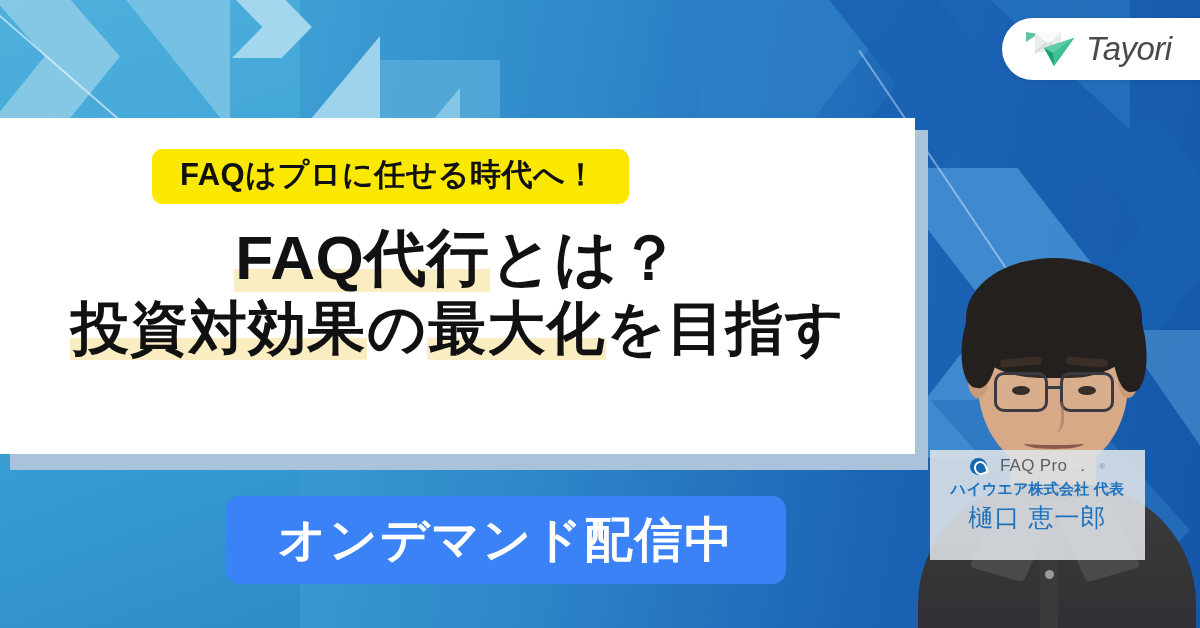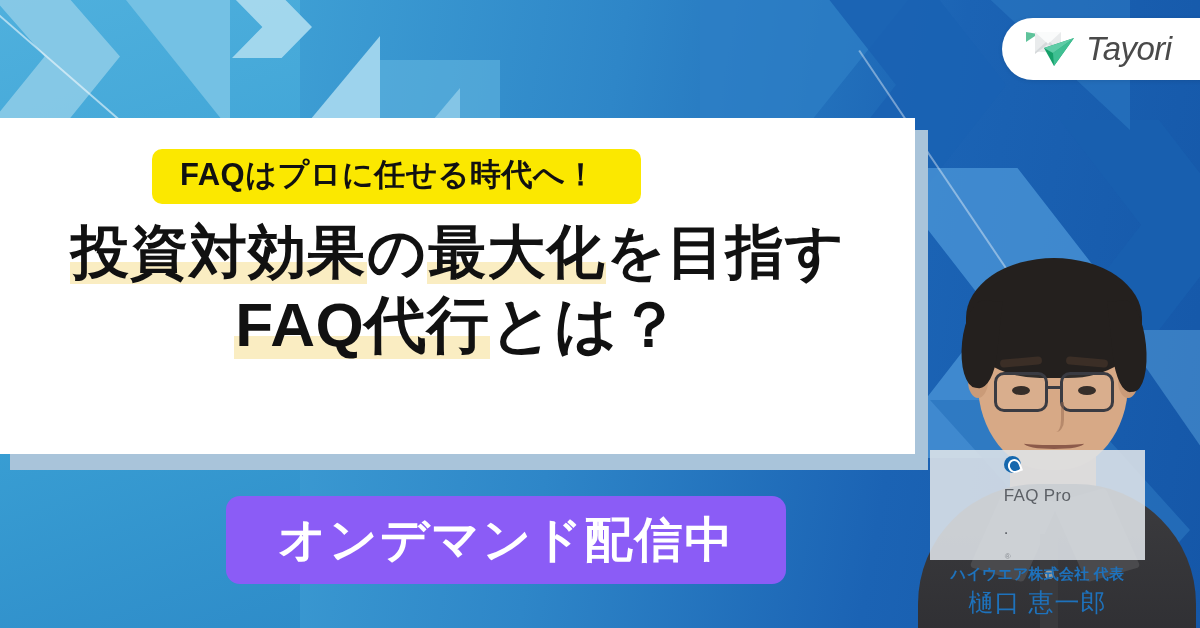--- a/index.html
+++ b/index.html
@@ -78,38 +78,38 @@
   }
   .card{
     position:absolute; left:0px; top:118px; width:915px; height:336px;
     background:#ffffff;
   }
 
   .badge-row{ position:absolute; left:152px; top:31px; }
   .badge{
     display:inline-block; background:#FBE800; color:#111;
     font-size:31px; font-weight:700; letter-spacing:.5px;
-    padding:9px 44px 11px 28px; border-radius:10px; line-height:1.12;
+    padding:9px 32px 11px 28px; border-radius:10px; line-height:1.12;
   }
 
   .title-block{ position:absolute; left:0; top:100px; width:915px; text-align:center; }
   .tline{
     font-size:58px; font-weight:700; color:#111; line-height:1.16;
     letter-spacing:1px; white-space:nowrap;
   }
   .tline.l2{ font-size:62px; margin-top:4px; letter-spacing:.5px;}
   .hl{
     background:linear-gradient(to top,#FAEDC2 0%,#FAEDC2 34%,rgba(250,237,194,0) 34%);
     padding:0 1px;
   }
 
   
   .cta{
     position:absolute; left:226px; top:496px; width:560px; height:88px;
-    background:#8b5cf6; border-radius:14px;
+    background:#3b82f6; border-radius:14px;
     display:flex; align-items:center; justify-content:center;
     color:#fff; font-size:48px; font-weight:700; letter-spacing:2px;
   }
 
   
   .speaker{
     position:absolute; left:900px; top:196px; width:300px; height:432px; overflow:hidden;
   }
   .ph-neck{ position:absolute; left:110px; top:240px; width:86px; height:90px;
     background:#C79878; border-radius:20px;}
@@ -164,21 +164,21 @@
     border-right:3px solid rgba(150,105,80,.5); border-radius:0 0 40% 0;}
   .ph-mouth{ position:absolute; left:124px; top:242px; width:60px; height:11px;
     border-bottom:4px solid #8C5A4A; border-radius:0 0 50% 50%;}
 
   
   .plate{
     position:absolute; left:930px; top:450px; width:215px; height:110px;
     background:rgba(223,228,232,.88);
     display:flex; flex-direction:column; align-items:center; padding-top:6px;
   }
-  .plate-logo{ display:flex; gap:13px;flex-direction:column; }
+  .plate-logo{ display:flex; align-items:center; gap:13px; }
   .plate-logo-mark{
     width:17px; height:17px; border-radius:50%;
     background:#1668AE; position:relative; flex:0 0 auto;
   }
   .plate-logo-mark:after{
     content:""; position:absolute; left:4px; top:3px; width:9px; height:10px;
     border:2px solid #fff; border-radius:50% 50% 0 50%; transform:rotate(-20deg);
   }
   .plate-logo-text{ font-size:17px; color:#5C6066; font-weight:400; letter-spacing:.3px;}
   .plate-logo-r{ font-size:8px; color:#8A8E94; margin-left:1px; }
@@ -212,22 +212,22 @@
 
   <div class="card-shadow"></div>
 
   <div class="card">
 
     <div class="badge-row">
       <span class="badge">FAQはプロに任せる時代へ！</span>
     </div>
 
     <div class="title-block">
+      <div class="tline l2"><span class="hl">FAQ代行</span><span>とは？</span></div>
       <div class="tline l1"><span class="hl">投資対効果</span><span>の</span><span class="hl">最大化</span><span>を目指す</span></div>
-      <div class="tline l2"><span class="hl">FAQ代行</span><span>とは？</span></div>
     </div>
 
   </div>
 
   <div class="cta">
     <span>オンデマンド配信中</span>
   </div>
 
   <div class="tayori-pill">
     <span class="tayori-mark">

